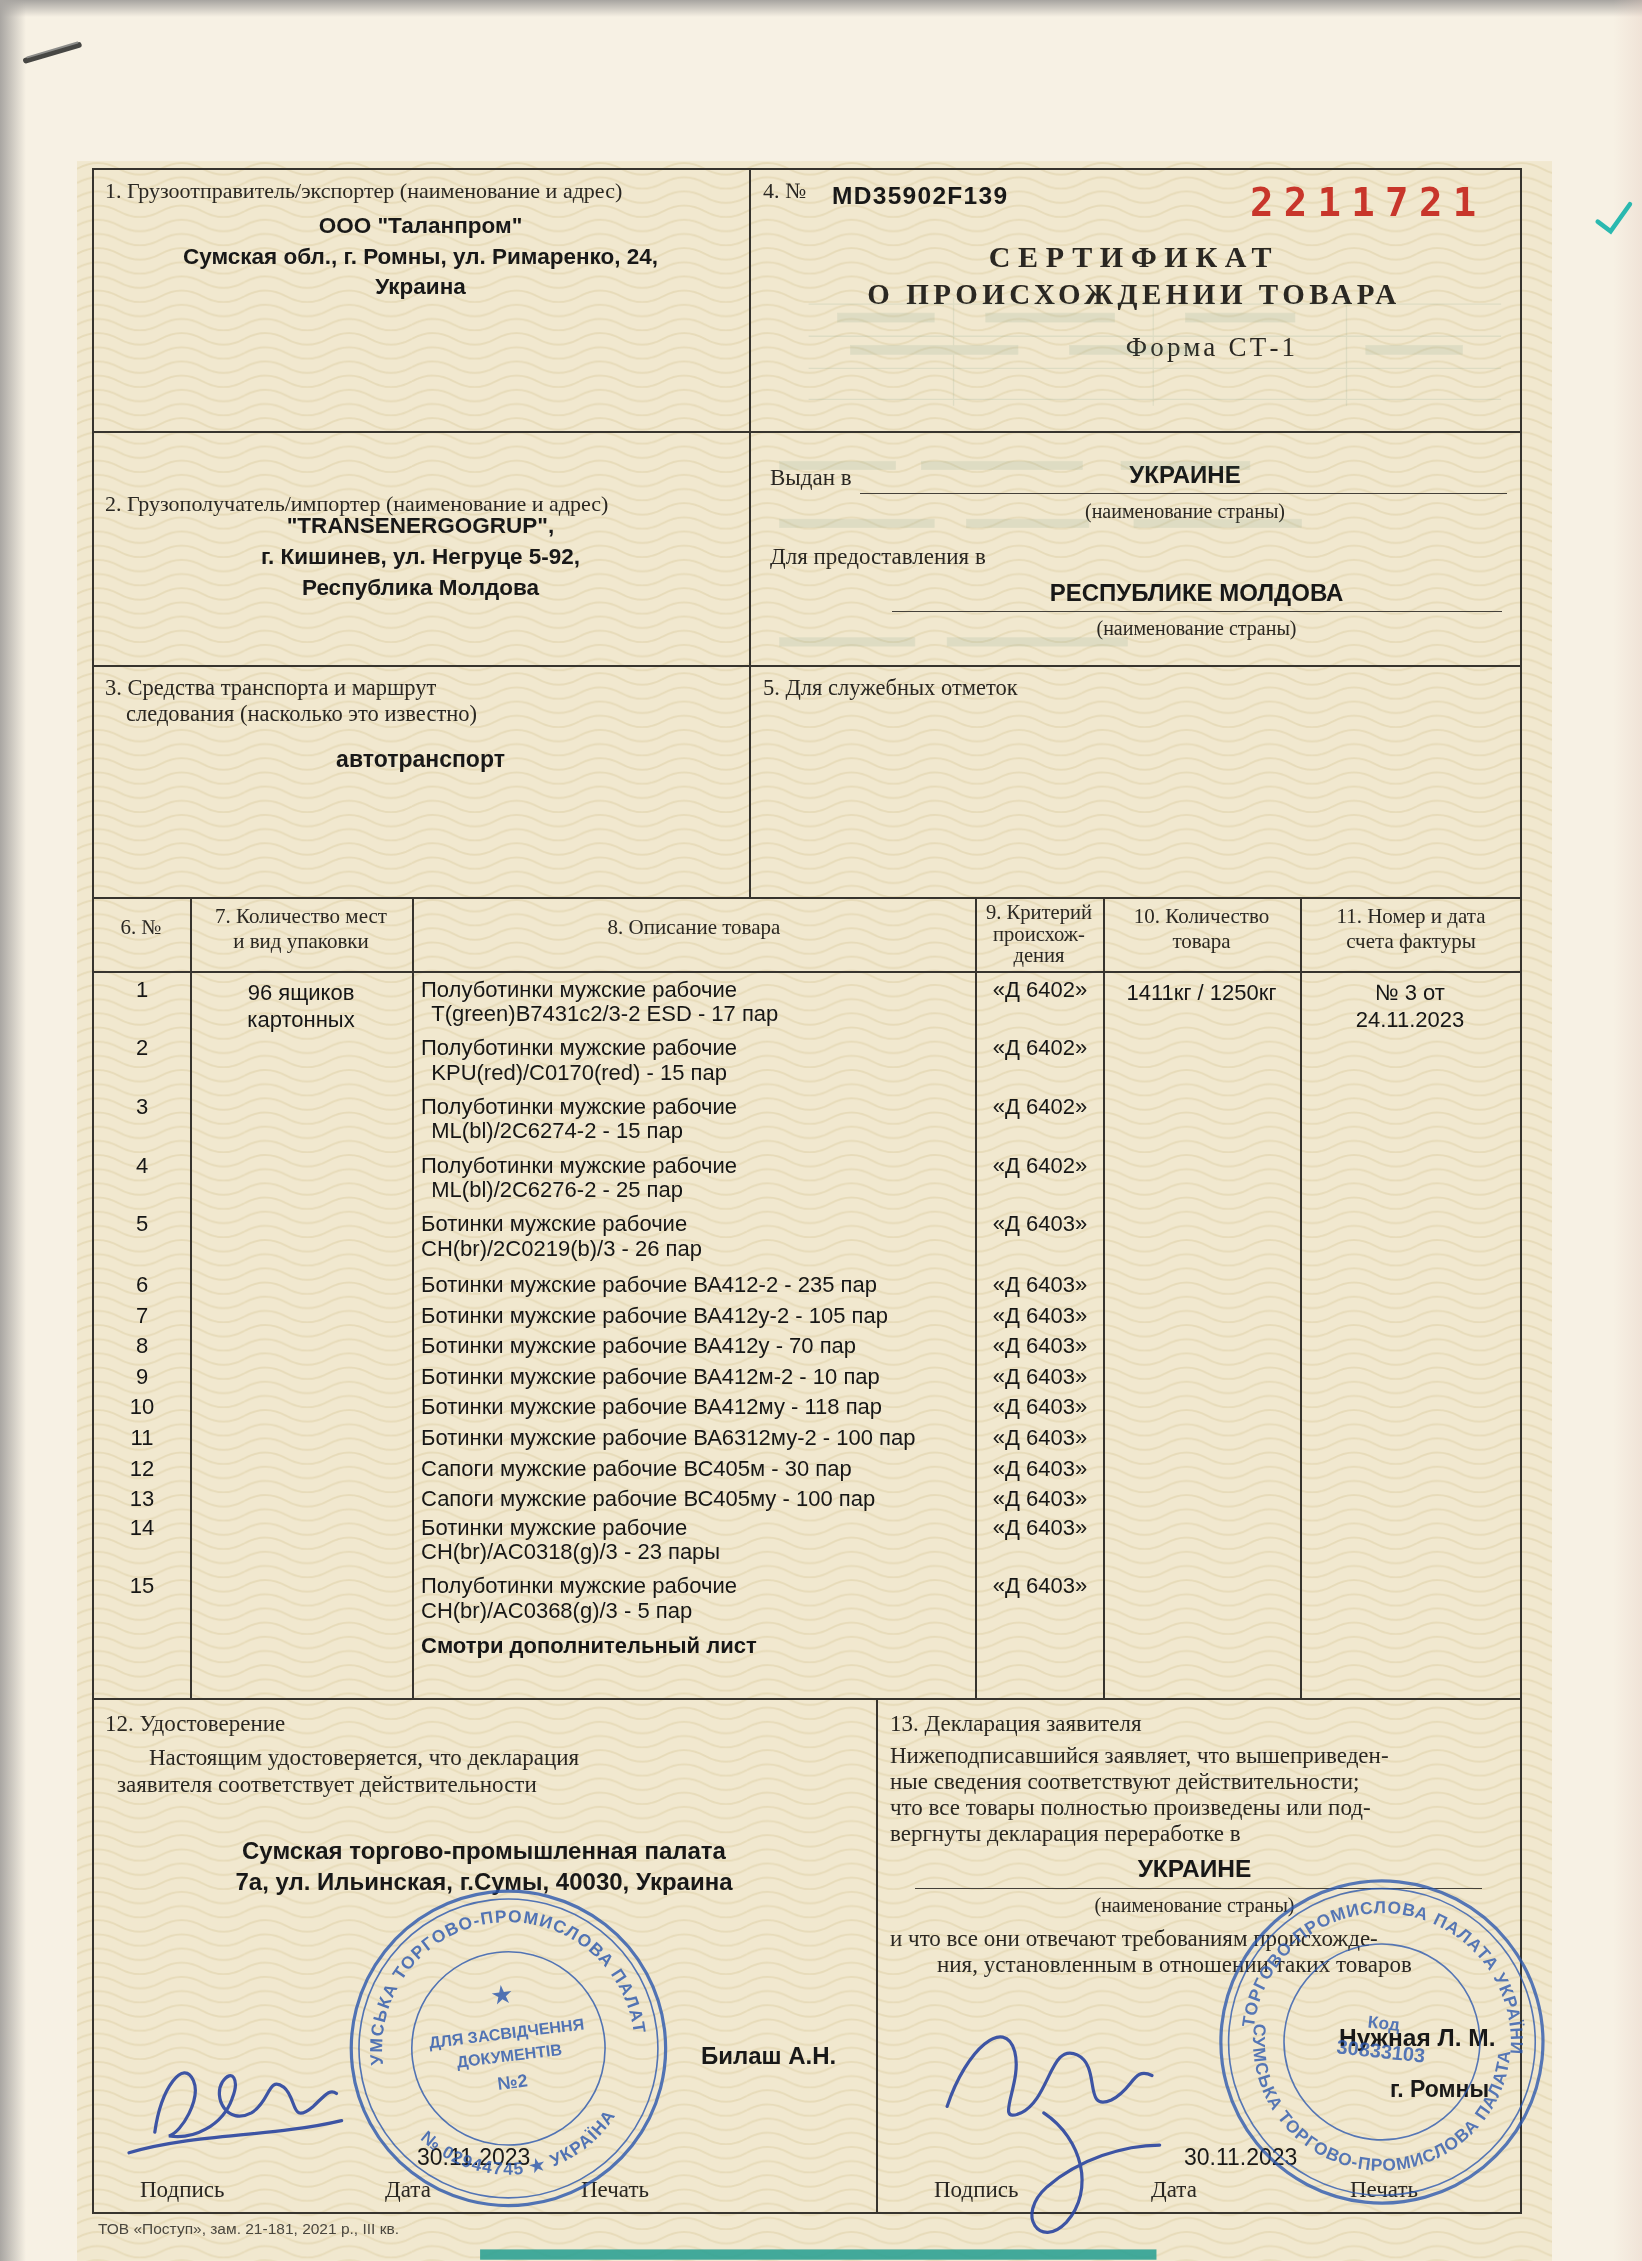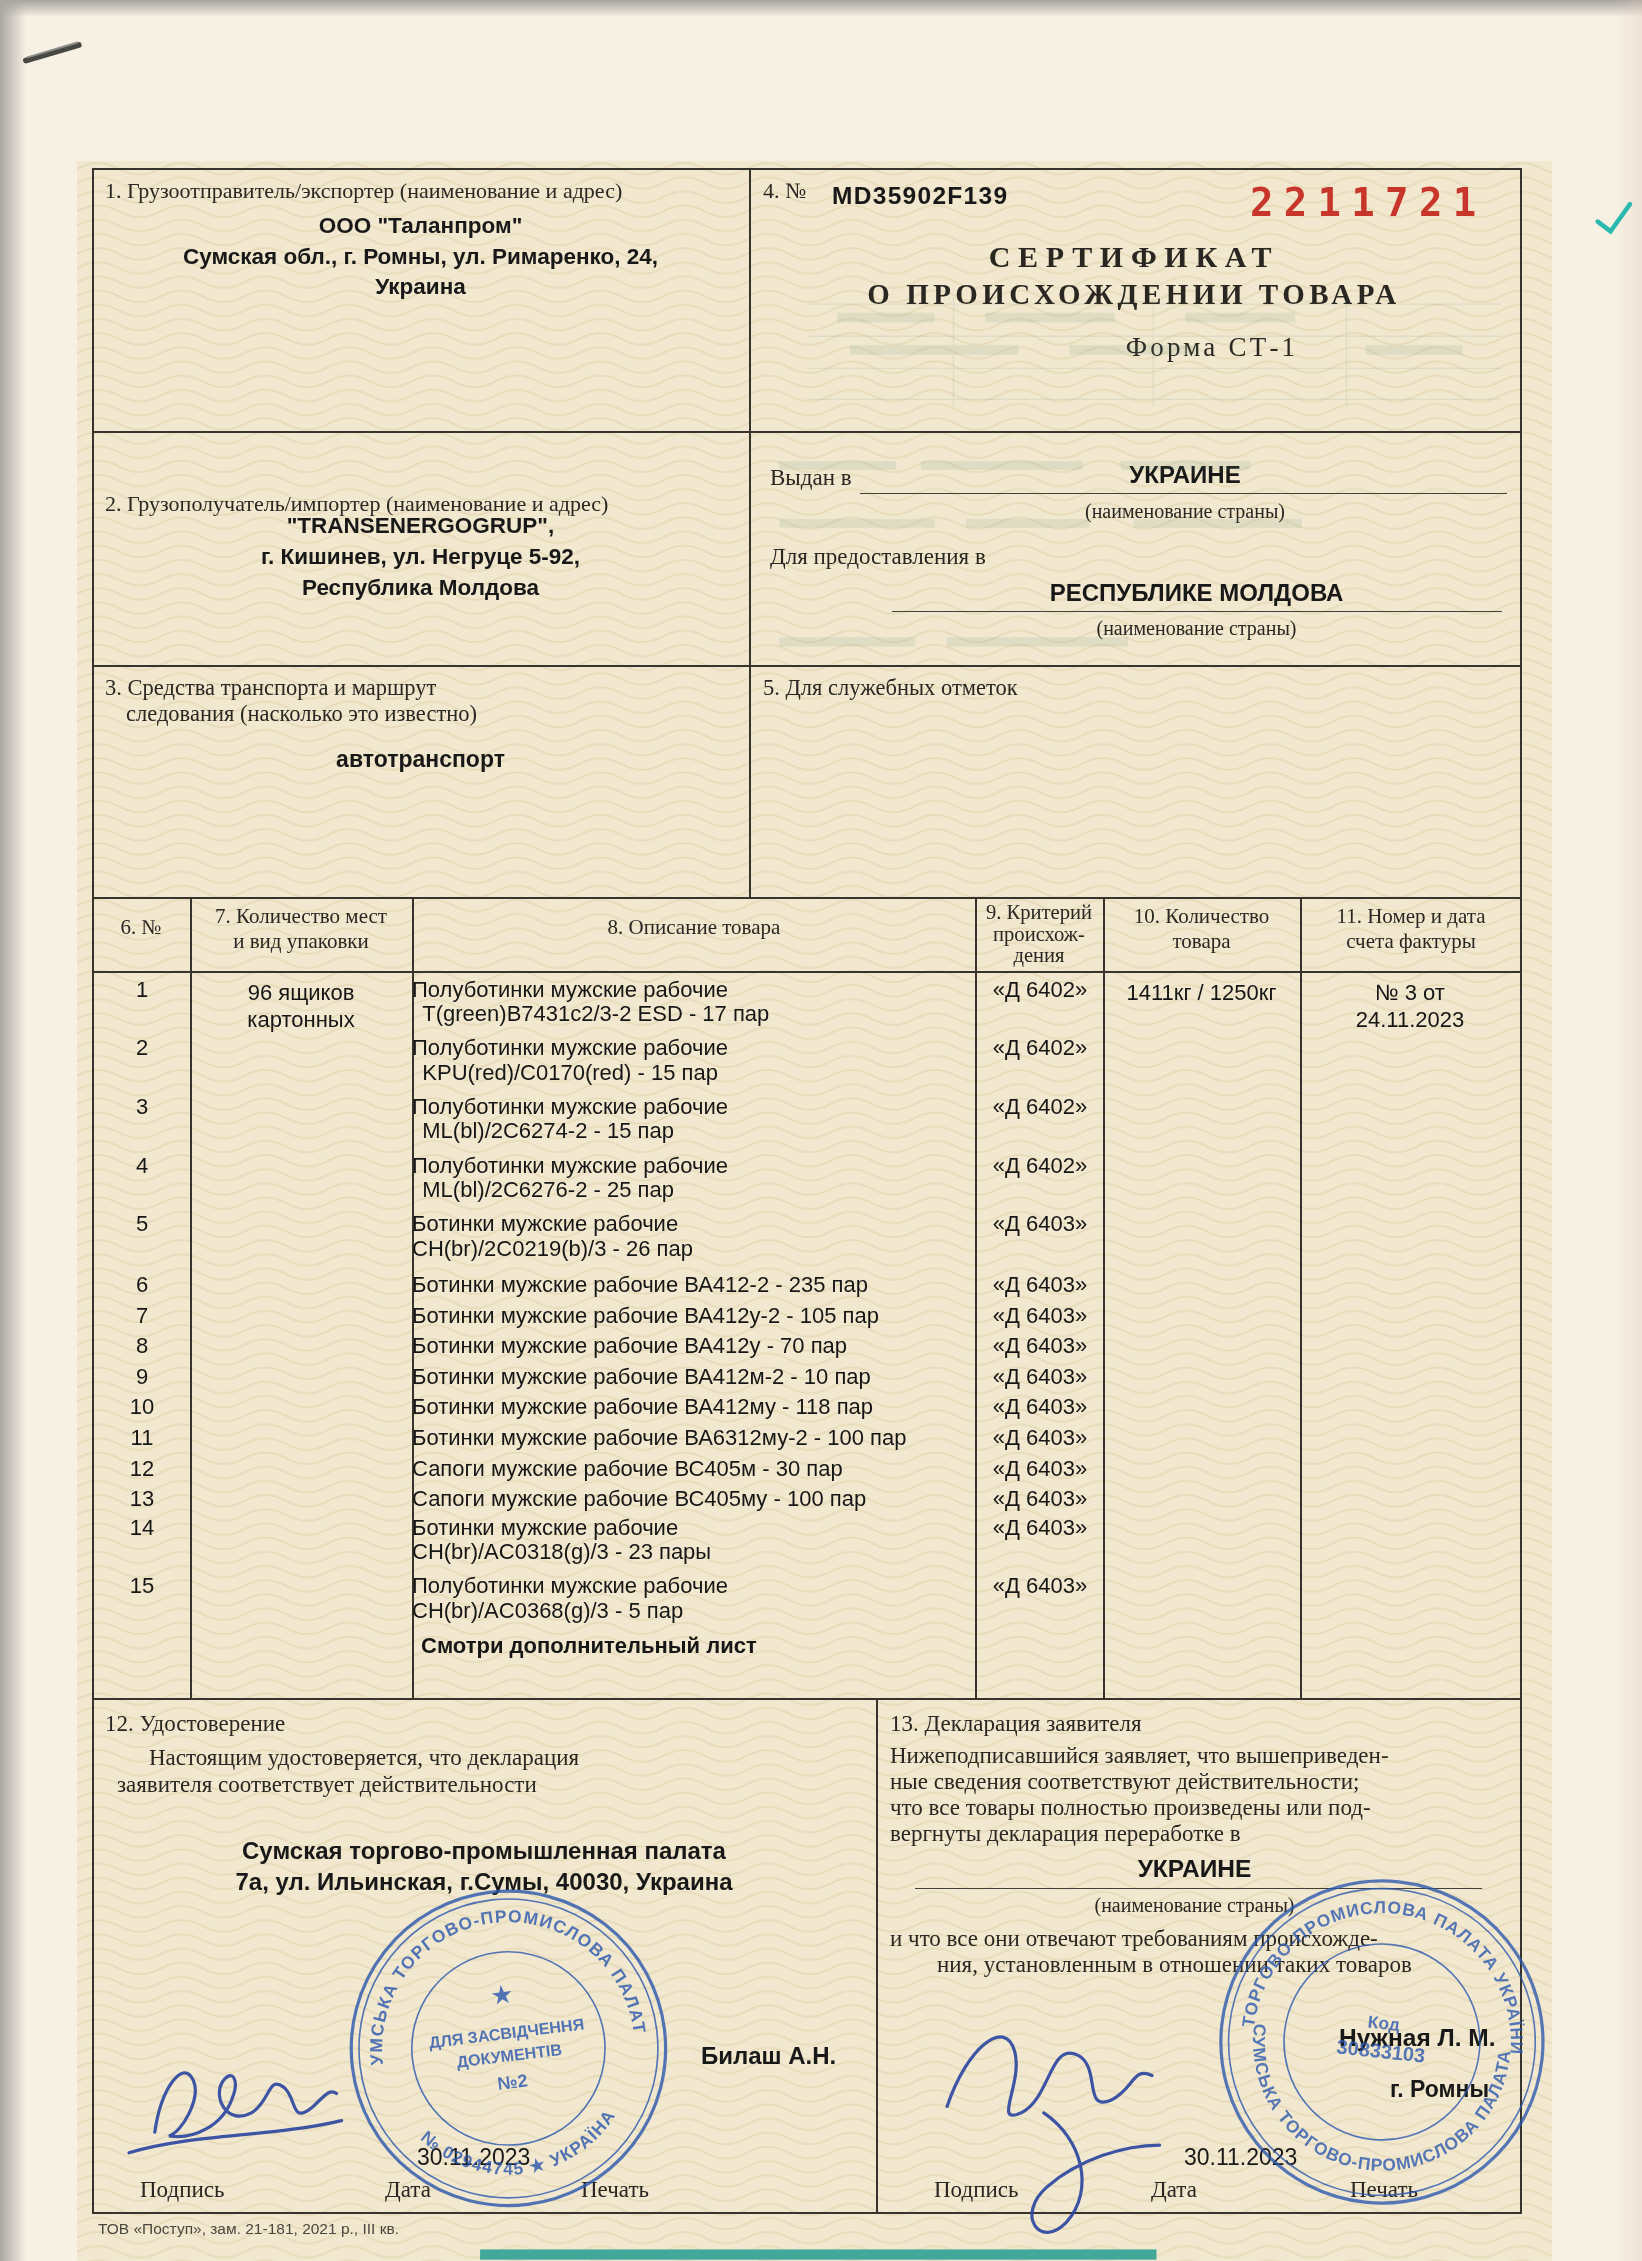--- a/index.html
+++ b/index.html
@@ -22,21 +22,21 @@
   .b{font-weight:bold;}
   .ctr{text-align:center;}
   .serial{font-family:"DejaVu Sans Mono", monospace;font-weight:bold;color:#c8362b;letter-spacing:10.3px;}
   #tbody{position:absolute;left:94px;top:975px;width:1426px;height:721px;overflow:hidden;
          font-family:"Liberation Sans", sans-serif;font-size:22px;color:#161616;}
   .trows{position:absolute;left:0;top:2.6px;width:1426px;}
   .trow{display:flex;line-height:28px;margin-bottom:2.6px;align-items:flex-start;}
   .trow.double{line-height:24.5px;margin-bottom:9.7px;}
   .c-num{width:96px;text-align:center;flex:none;}
   .c-pkg{width:222px;flex:none;}
-  .c-desc{width:564px;flex:none;box-sizing:border-box;}
+  .c-desc{width:564px;flex:none;padding-left:9px;box-sizing:border-box;}
   .c-crit{width:128px;text-align:center;flex:none;}
   .ind2{padding-left:10.3px;}
   .tnote{margin-left:327px;margin-top:2.6px;font-weight:bold;}
   .overlay{position:absolute;left:0;top:0;pointer-events:none;}
   .stamp-txt{font-family:"Liberation Sans", sans-serif;fill:#2a57ae;}
 </style>
 </head>
 <body>
 
 <div id="scan">

